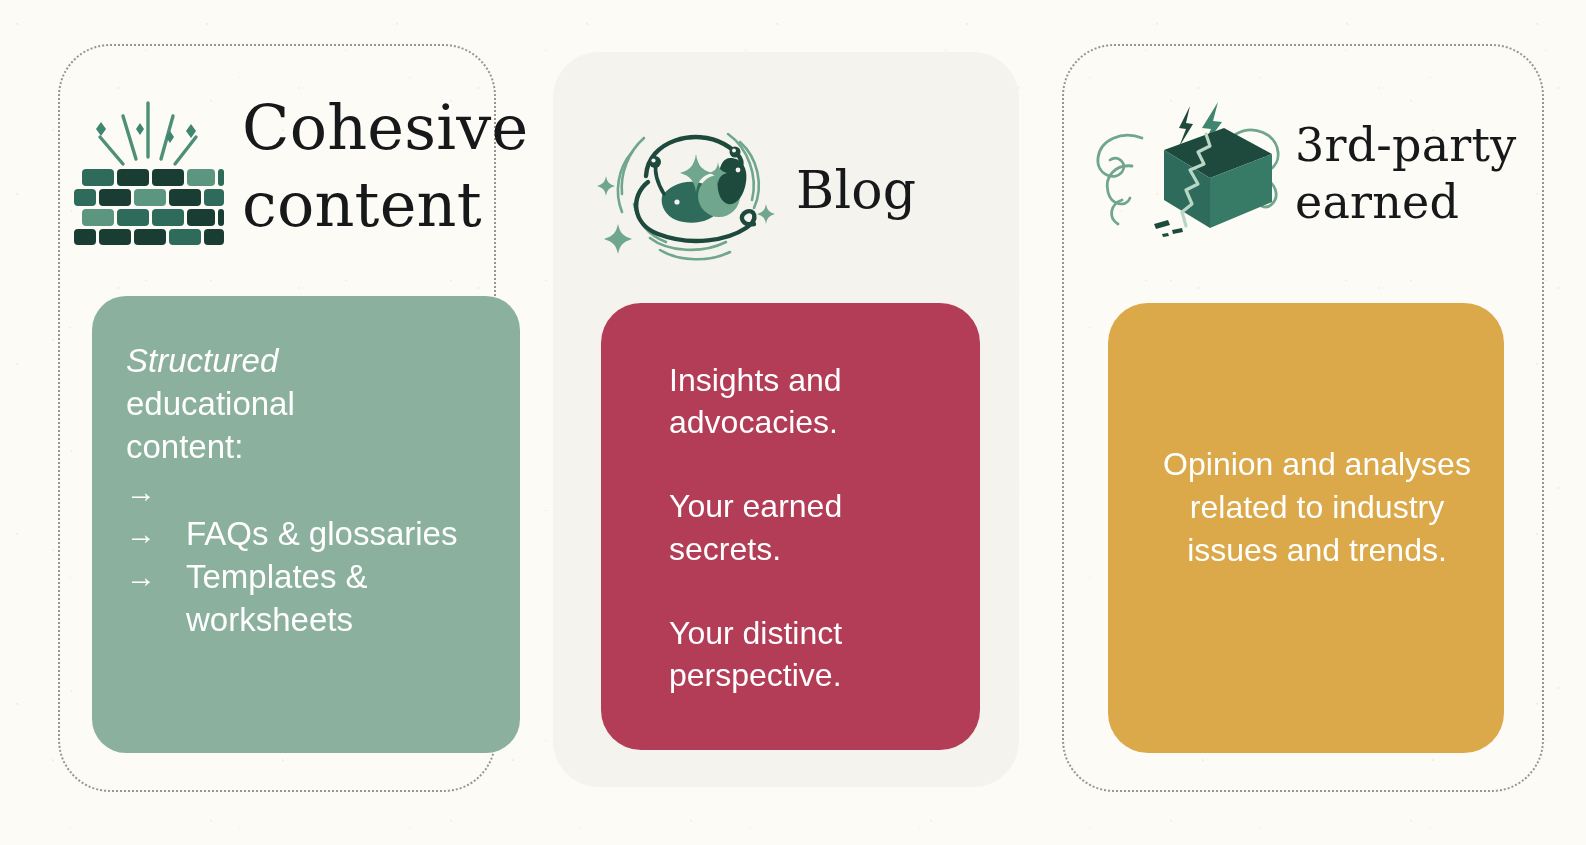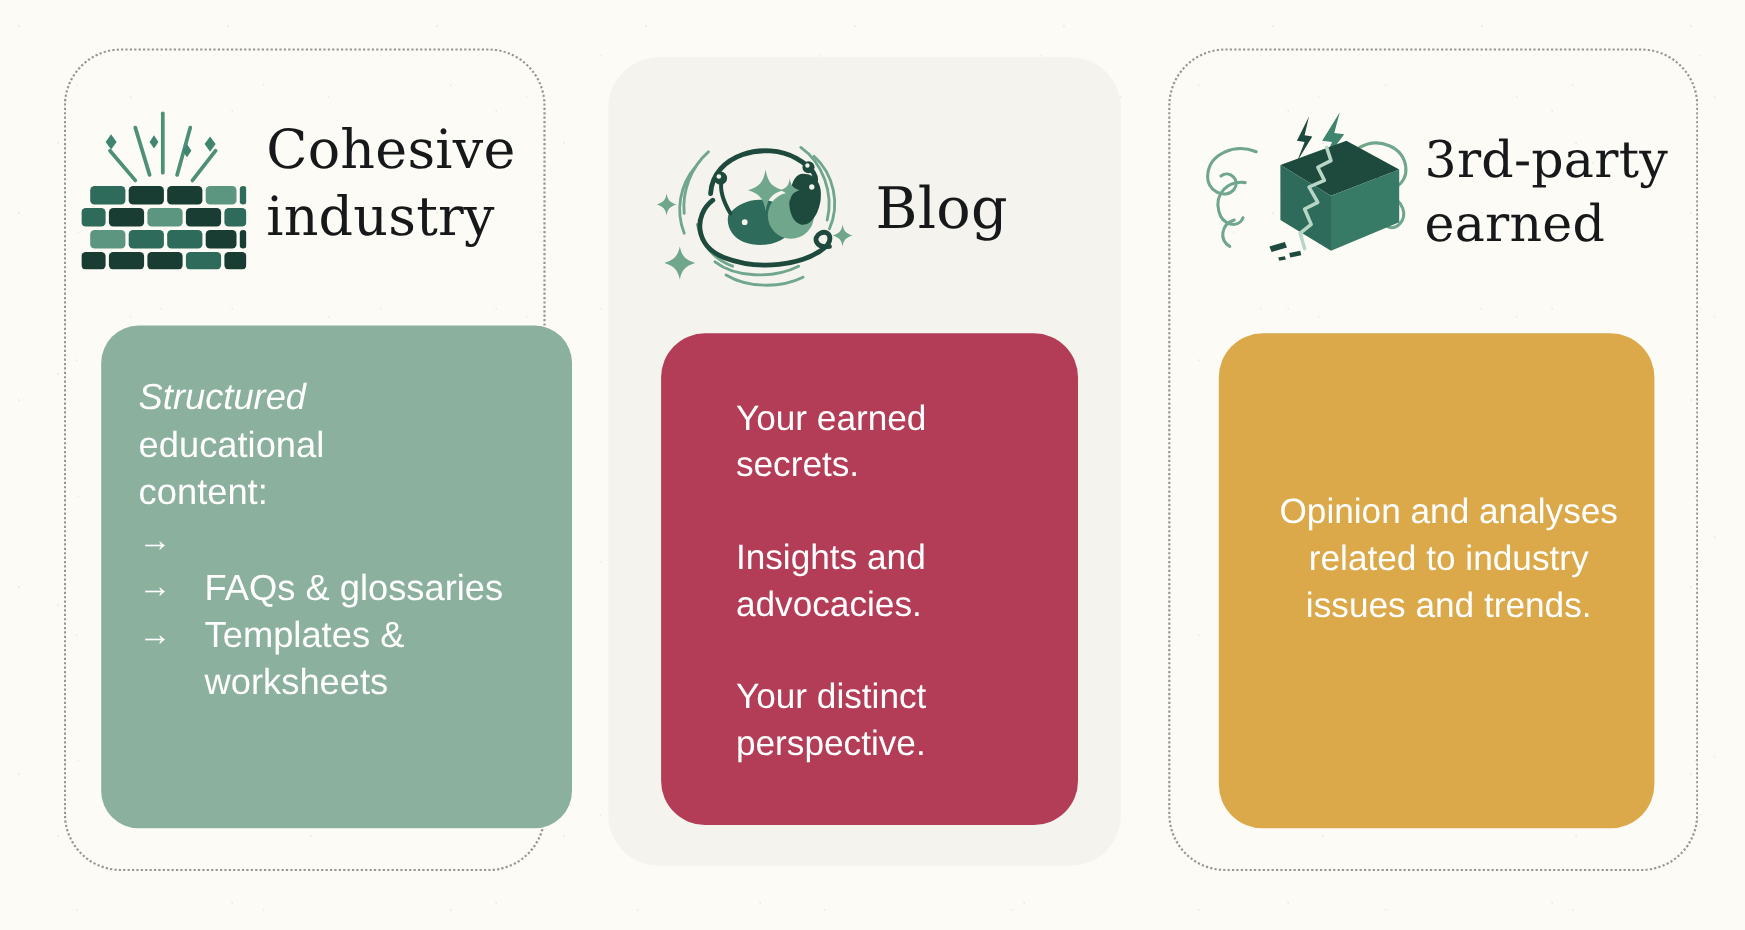--- a/index.html
+++ b/index.html
@@ -68,21 +68,21 @@
   #header-courses { left: 74px;   top: 85px;  width: 400px; gap: 18px; }
   #header-blog    { left: 588px;  top: 100px; width: 420px; gap: 8px;  }
   #header-media   { left: 1086px; top: 92px;  width: 450px; gap: 13px; }
 
   .card-title {
     font-family: "DejaVu Serif", "Liberation Serif", serif;
     color: #16181A;
     font-weight: 400;
     letter-spacing: .2px;
   }
-  #title-courses { font-size: 49px; line-height: 1.24; }
+  #title-courses { font-size: 62px; line-height: 1.24; }
   #title-blog    { font-size: 52px; line-height: 1.2;  }
   #title-media   { font-size: 46px; line-height: 1.24; }
 
   .icon-box { flex: 0 0 auto; }
 
   
   .content-block {
     position: absolute;
     border-radius: 36px;
     color: #FFFFFF;
@@ -202,21 +202,21 @@
           <rect x="25" y="144" width="32" height="16" rx="4" fill="#1A3D33"></rect>
           <rect x="60" y="144" width="32" height="16" rx="4" fill="#1A3D33"></rect>
           <rect x="95" y="144" width="32" height="16" rx="4" fill="#2E6B5A"></rect>
           <rect x="130" y="144" width="20" height="16" rx="4" fill="#1A3D33"></rect>
         </g>
       </svg>
     </div>
 
     <h2 class="card-title" id="title-courses">
       <span>Cohesive</span><br>
-      <span>industry</span>
+      <span>content</span>
     </h2>
   </div>
 
   <div class="content-block" id="block-courses">
     <div class="block-text" id="courses-body">
       <div>
         <em class="lead-em">Structured</em><br>
         <span>educational</span><br>
         <span>content:</span>
       </div>
@@ -279,22 +279,22 @@
           <path d="M178 104 C179 110 181 112 187 114 C181 116 179 118 178 124 C177 118 175 116 169 114 C175 112 177 110 178 104 Z"></path>
         </g>
       </svg>
     </div>
 
     <h2 class="card-title" id="title-blog">Blog</h2>
   </div>
 
   <div class="content-block" id="block-blog">
     <div class="block-text" id="blog-body">
+      <p>Insights and advocacies.</p>
       <p>Your earned secrets.</p>
-      <p>Insights and advocacies.</p>
       <p>Your distinct perspective.</p>
     </div>
   </div>
 
   <div class="panel panel-dotted" id="panel-media"></div>
 
   <div class="card-header" id="header-media">
 
     <div class="icon-box">
       <svg width="196" height="160" viewBox="0 0 196 160" aria-hidden="true">

